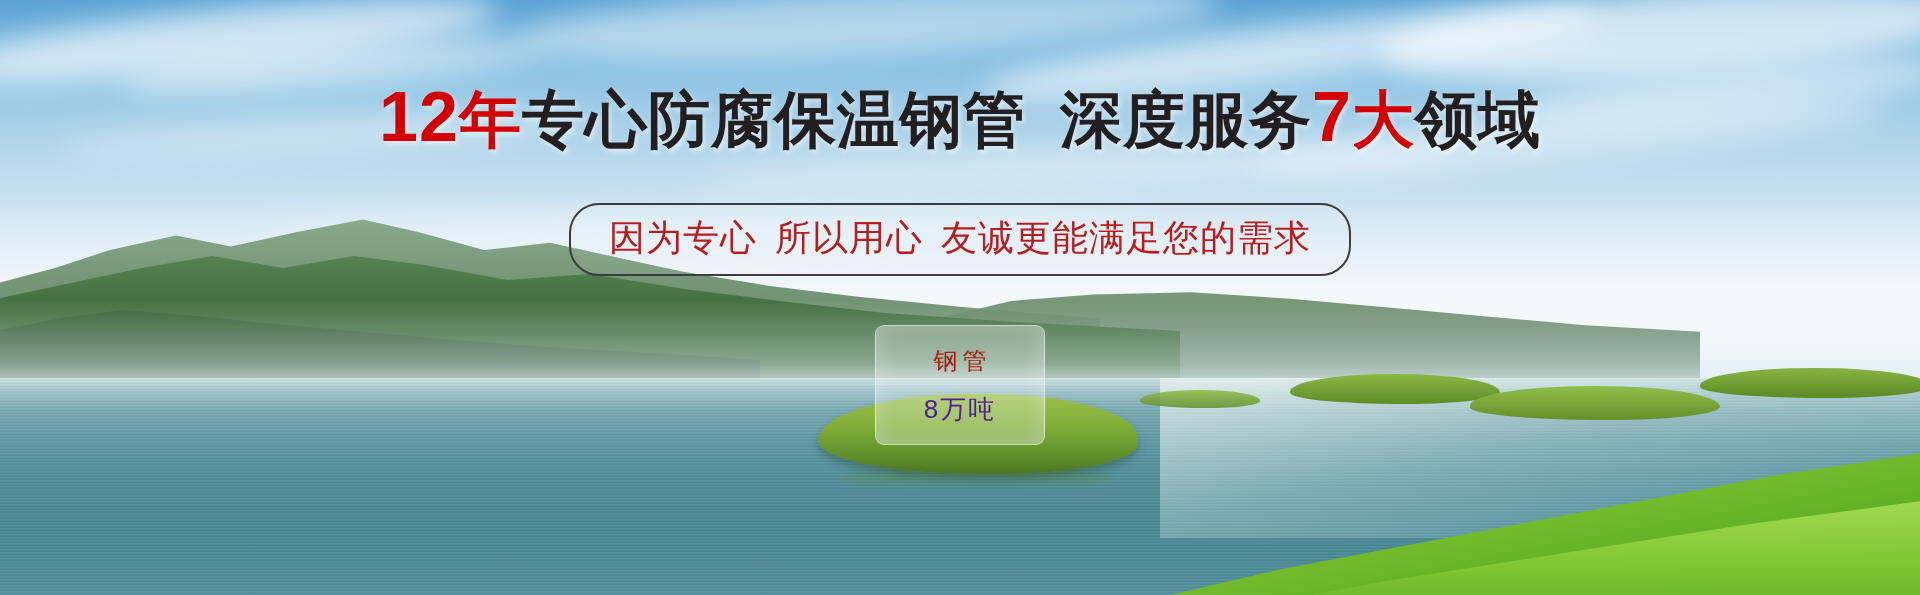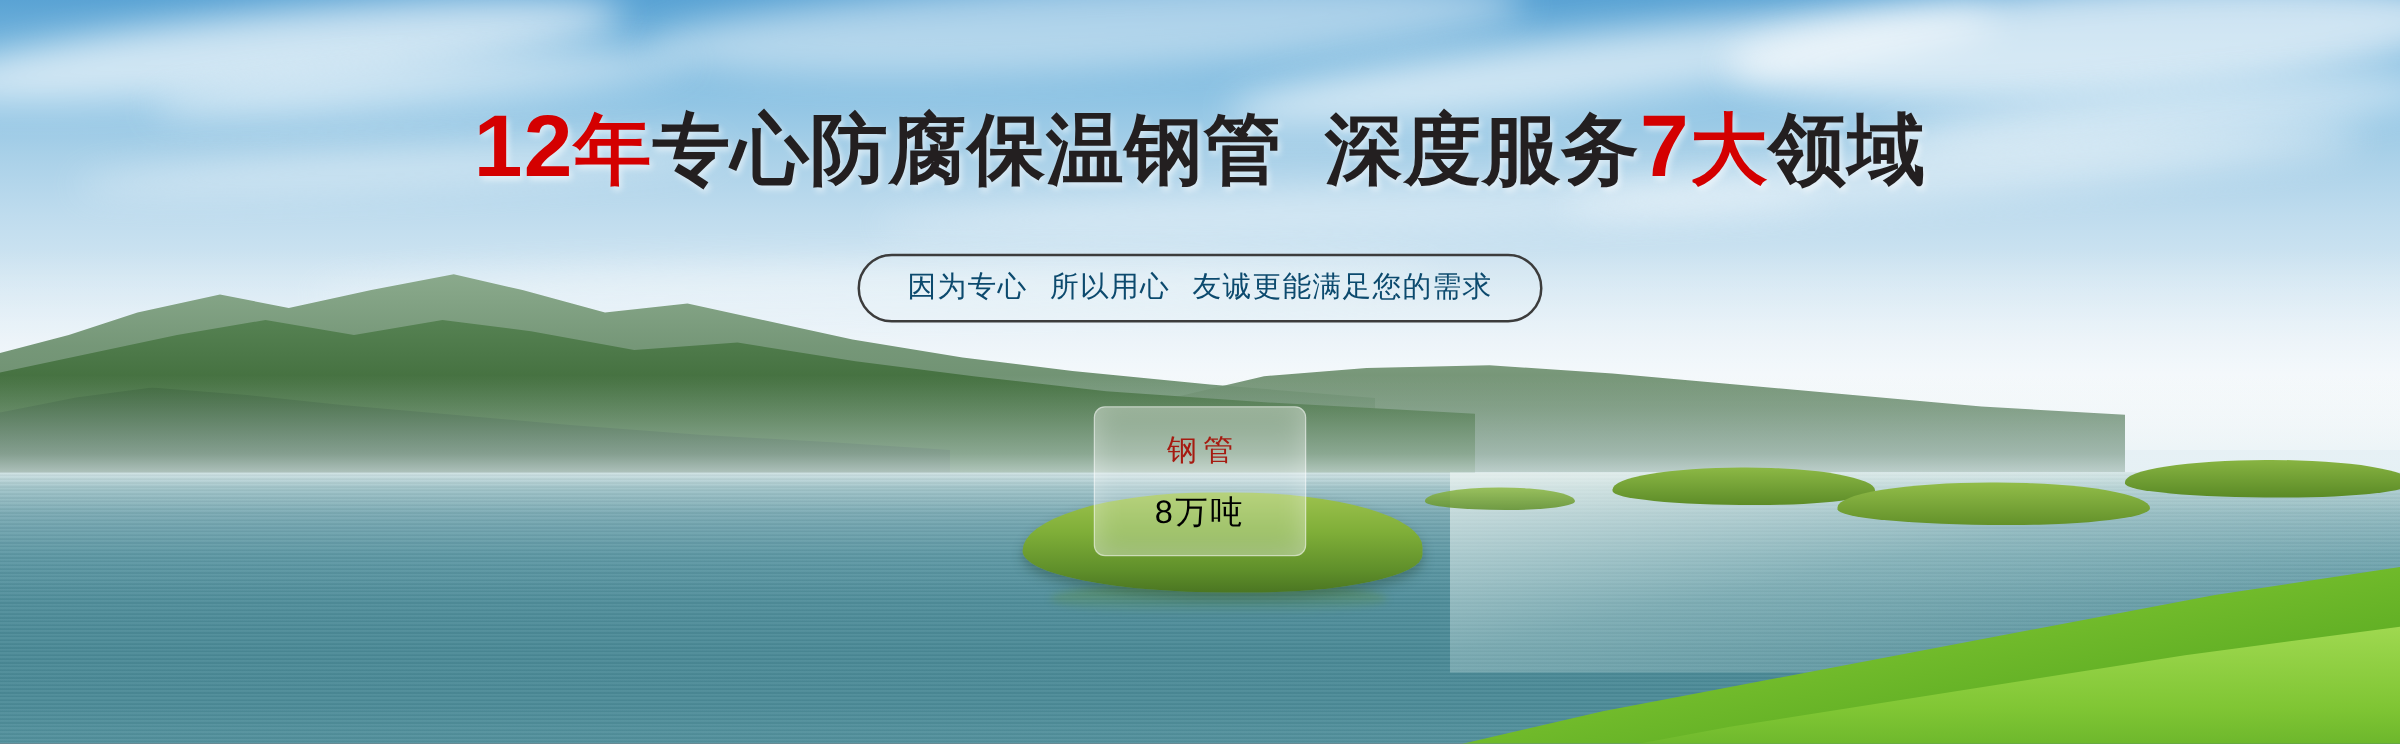--- a/index.html
+++ b/index.html
@@ -147,22 +147,22 @@
   .headline .red{color:#d40000;}
   .headline .num{font-size:70px;}
   .headline .gap{display:inline-block;width:34px;}
 
   .pill{
     position:absolute;top:203px;left:50%;
     transform:translateX(-50%);
     padding:9px 38px 11px;
     border:2px solid #3c3c3c;
     border-radius:30px;
-    font-size:23px;
-    color:#0c4a6e;
+    font-size:36px;
+    color:#b91c1c;
     letter-spacing:1px;
     white-space:nowrap;
     background:rgba(255,255,255,.07);
   }
   .pill .sp{display:inline-block;width:18px;}
 
   .cards{
     position:absolute;top:325px;left:50%;
     transform:translateX(-50%);
     display:flex;
@@ -176,21 +176,21 @@
     box-shadow:inset 0 0 22px rgba(255,255,255,.30);
     display:flex;flex-direction:column;
     align-items:center;justify-content:center;
     gap:23px;
   }
   .card-label{
     font-size:24px;color:#a61b11;letter-spacing:5px;
     text-indent:5px;line-height:1;
   }
   .card-value{
-    font-size:26px;color:#000000;letter-spacing:2px;line-height:1;
+    font-size:26px;color:#4c1d95;letter-spacing:2px;line-height:1;
   }
   .card-value sup{font-size:15px;vertical-align:super;letter-spacing:0;}
 </style>
 </head>
 <body>
 
 <div class="banner">
 
   <div class="sky">
     <div class="cloud c1"></div>

